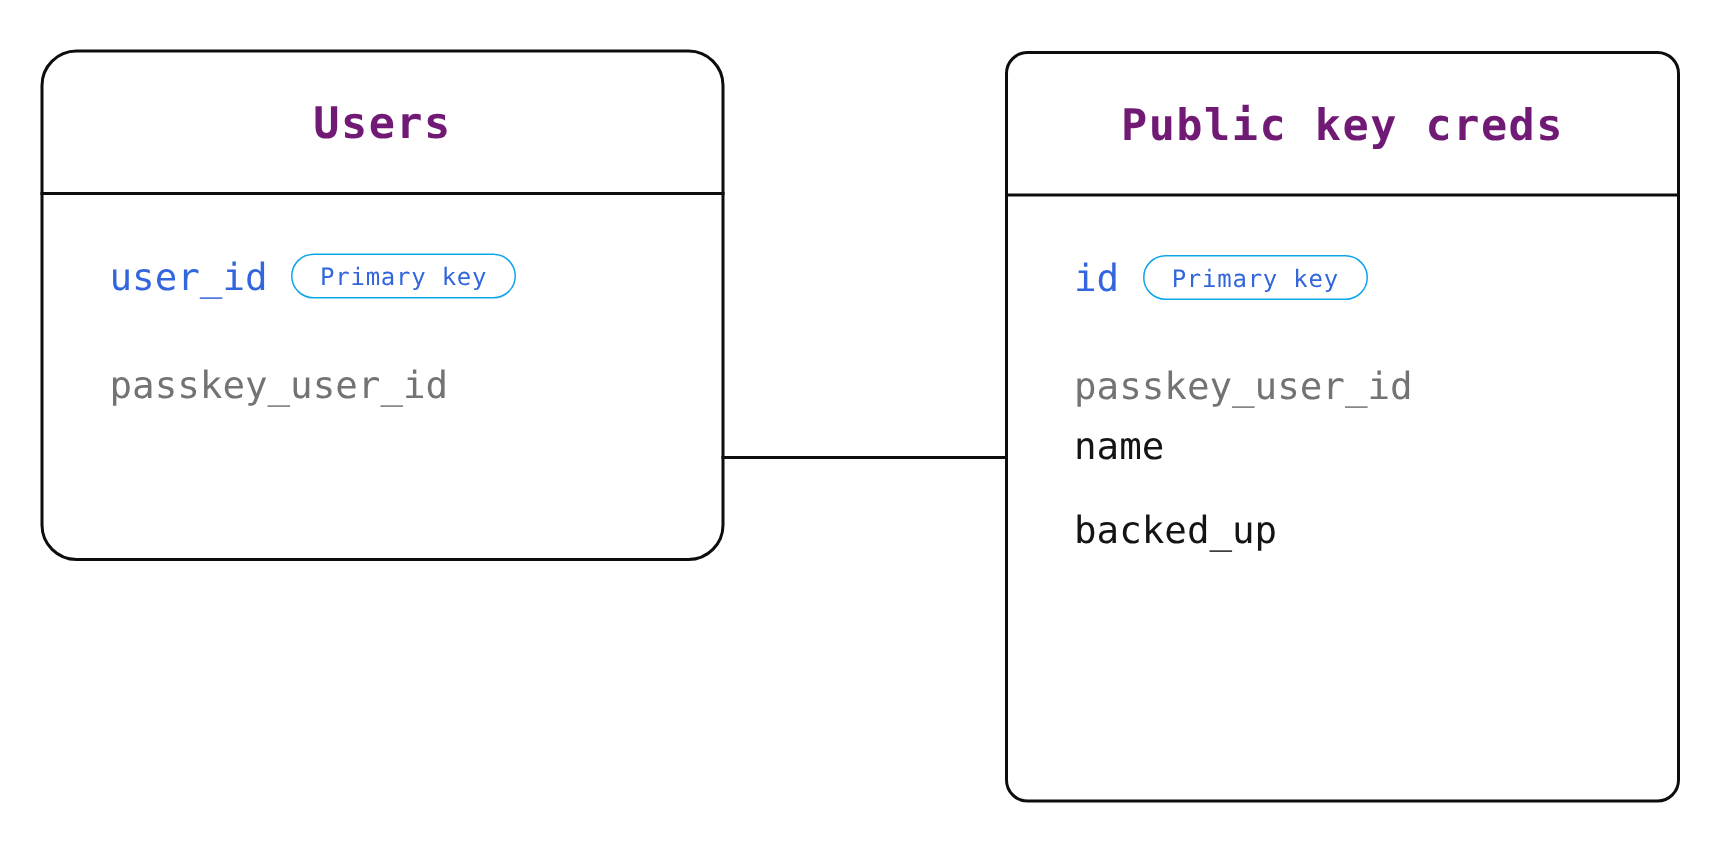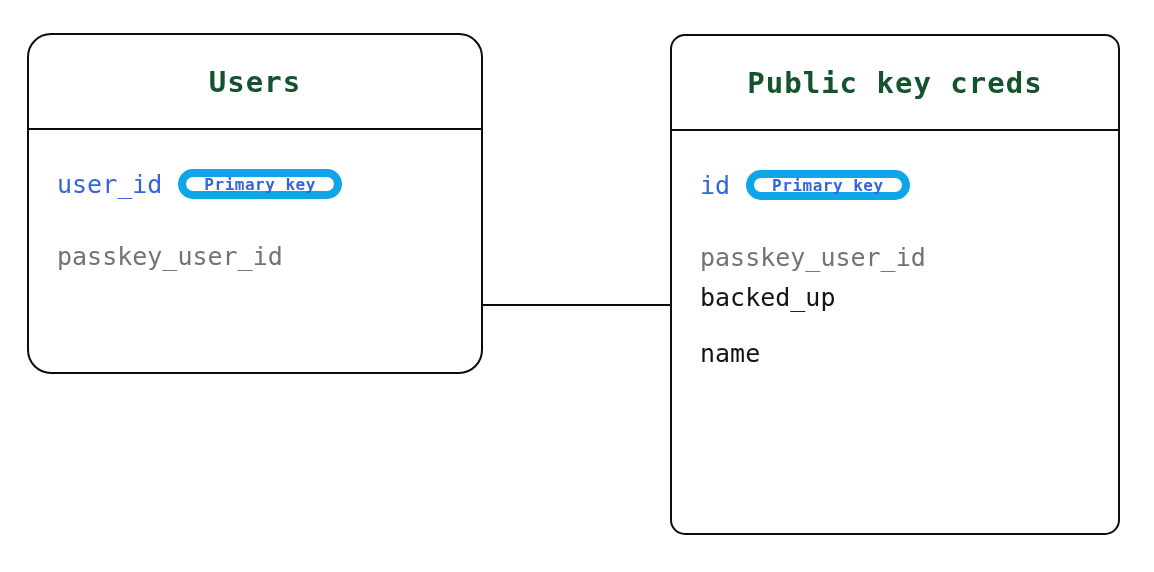--- a/index.html
+++ b/index.html
@@ -49,21 +49,21 @@
     height: 93px;
     display: flex;
     align-items: center;
     justify-content: center;
   }
   .entity-title {
     font-family: "DejaVu Sans Mono", "Liberation Mono", monospace;
     font-weight: bold;
     font-size: 29px;
     letter-spacing: 1px;
-    color: #14532d;
+    color: #701a75;
     white-space: nowrap;
   }
   .entity-divider {
     position: absolute;
     left: -2px;
     right: -2px;
     top: 93px;
     height: 2px;
     background: #0d0d0d;
   }
@@ -76,21 +76,21 @@
     top: 93px;
     bottom: 0;
     padding: 28px 0 0 0;
     margin: 0;
     list-style: none;
   }
   .field-row {
     height: 56px;
     display: flex;
     align-items: center;
-    padding-left: 28px;
+    padding-left: 44px;
     box-sizing: border-box;
   }
   .field-name {
     font-family: "DejaVu Sans Mono", "Liberation Mono", monospace;
     font-size: 25px;
     line-height: 1;
     color: #141414;
     white-space: nowrap;
   }
   .field-name.pk {
@@ -103,24 +103,24 @@
 
   
   .badge-pk {
     margin-left: 16px;
     display: inline-flex;
     align-items: center;
     justify-content: center;
     height: 30px;
     padding: 0 18px;
     box-sizing: border-box;
-    border: 8px solid #0ea5e9;
+    border: 1px solid #0ea5e9;
     border-radius: 999px;
     font-family: "DejaVu Sans Mono", "Liberation Mono", monospace;
-    font-weight: bold;
+    font-weight: normal;
     font-size: 16px;
     letter-spacing: 0.5px;
     color: #3366dd;
     background: #ffffff;
     white-space: nowrap;
   }
 
   
   #relationship-line {
     position: absolute;
@@ -163,21 +163,21 @@
 
     <ul class="field-list">
       <li class="field-row">
         <span class="field-name pk">id</span>
         <span class="badge-pk">Primary key</span>
       </li>
       <li class="field-row">
         <span class="field-name fk">passkey_user_id</span>
       </li>
       <li class="field-row">
-        <span class="field-name">backed_up</span>
+        <span class="field-name">name</span>
       </li>
       <li class="field-row">
-        <span class="field-name">name</span>
+        <span class="field-name">backed_up</span>
       </li>
     </ul>
   </div>
 
 </div>
 
 </body></html>

